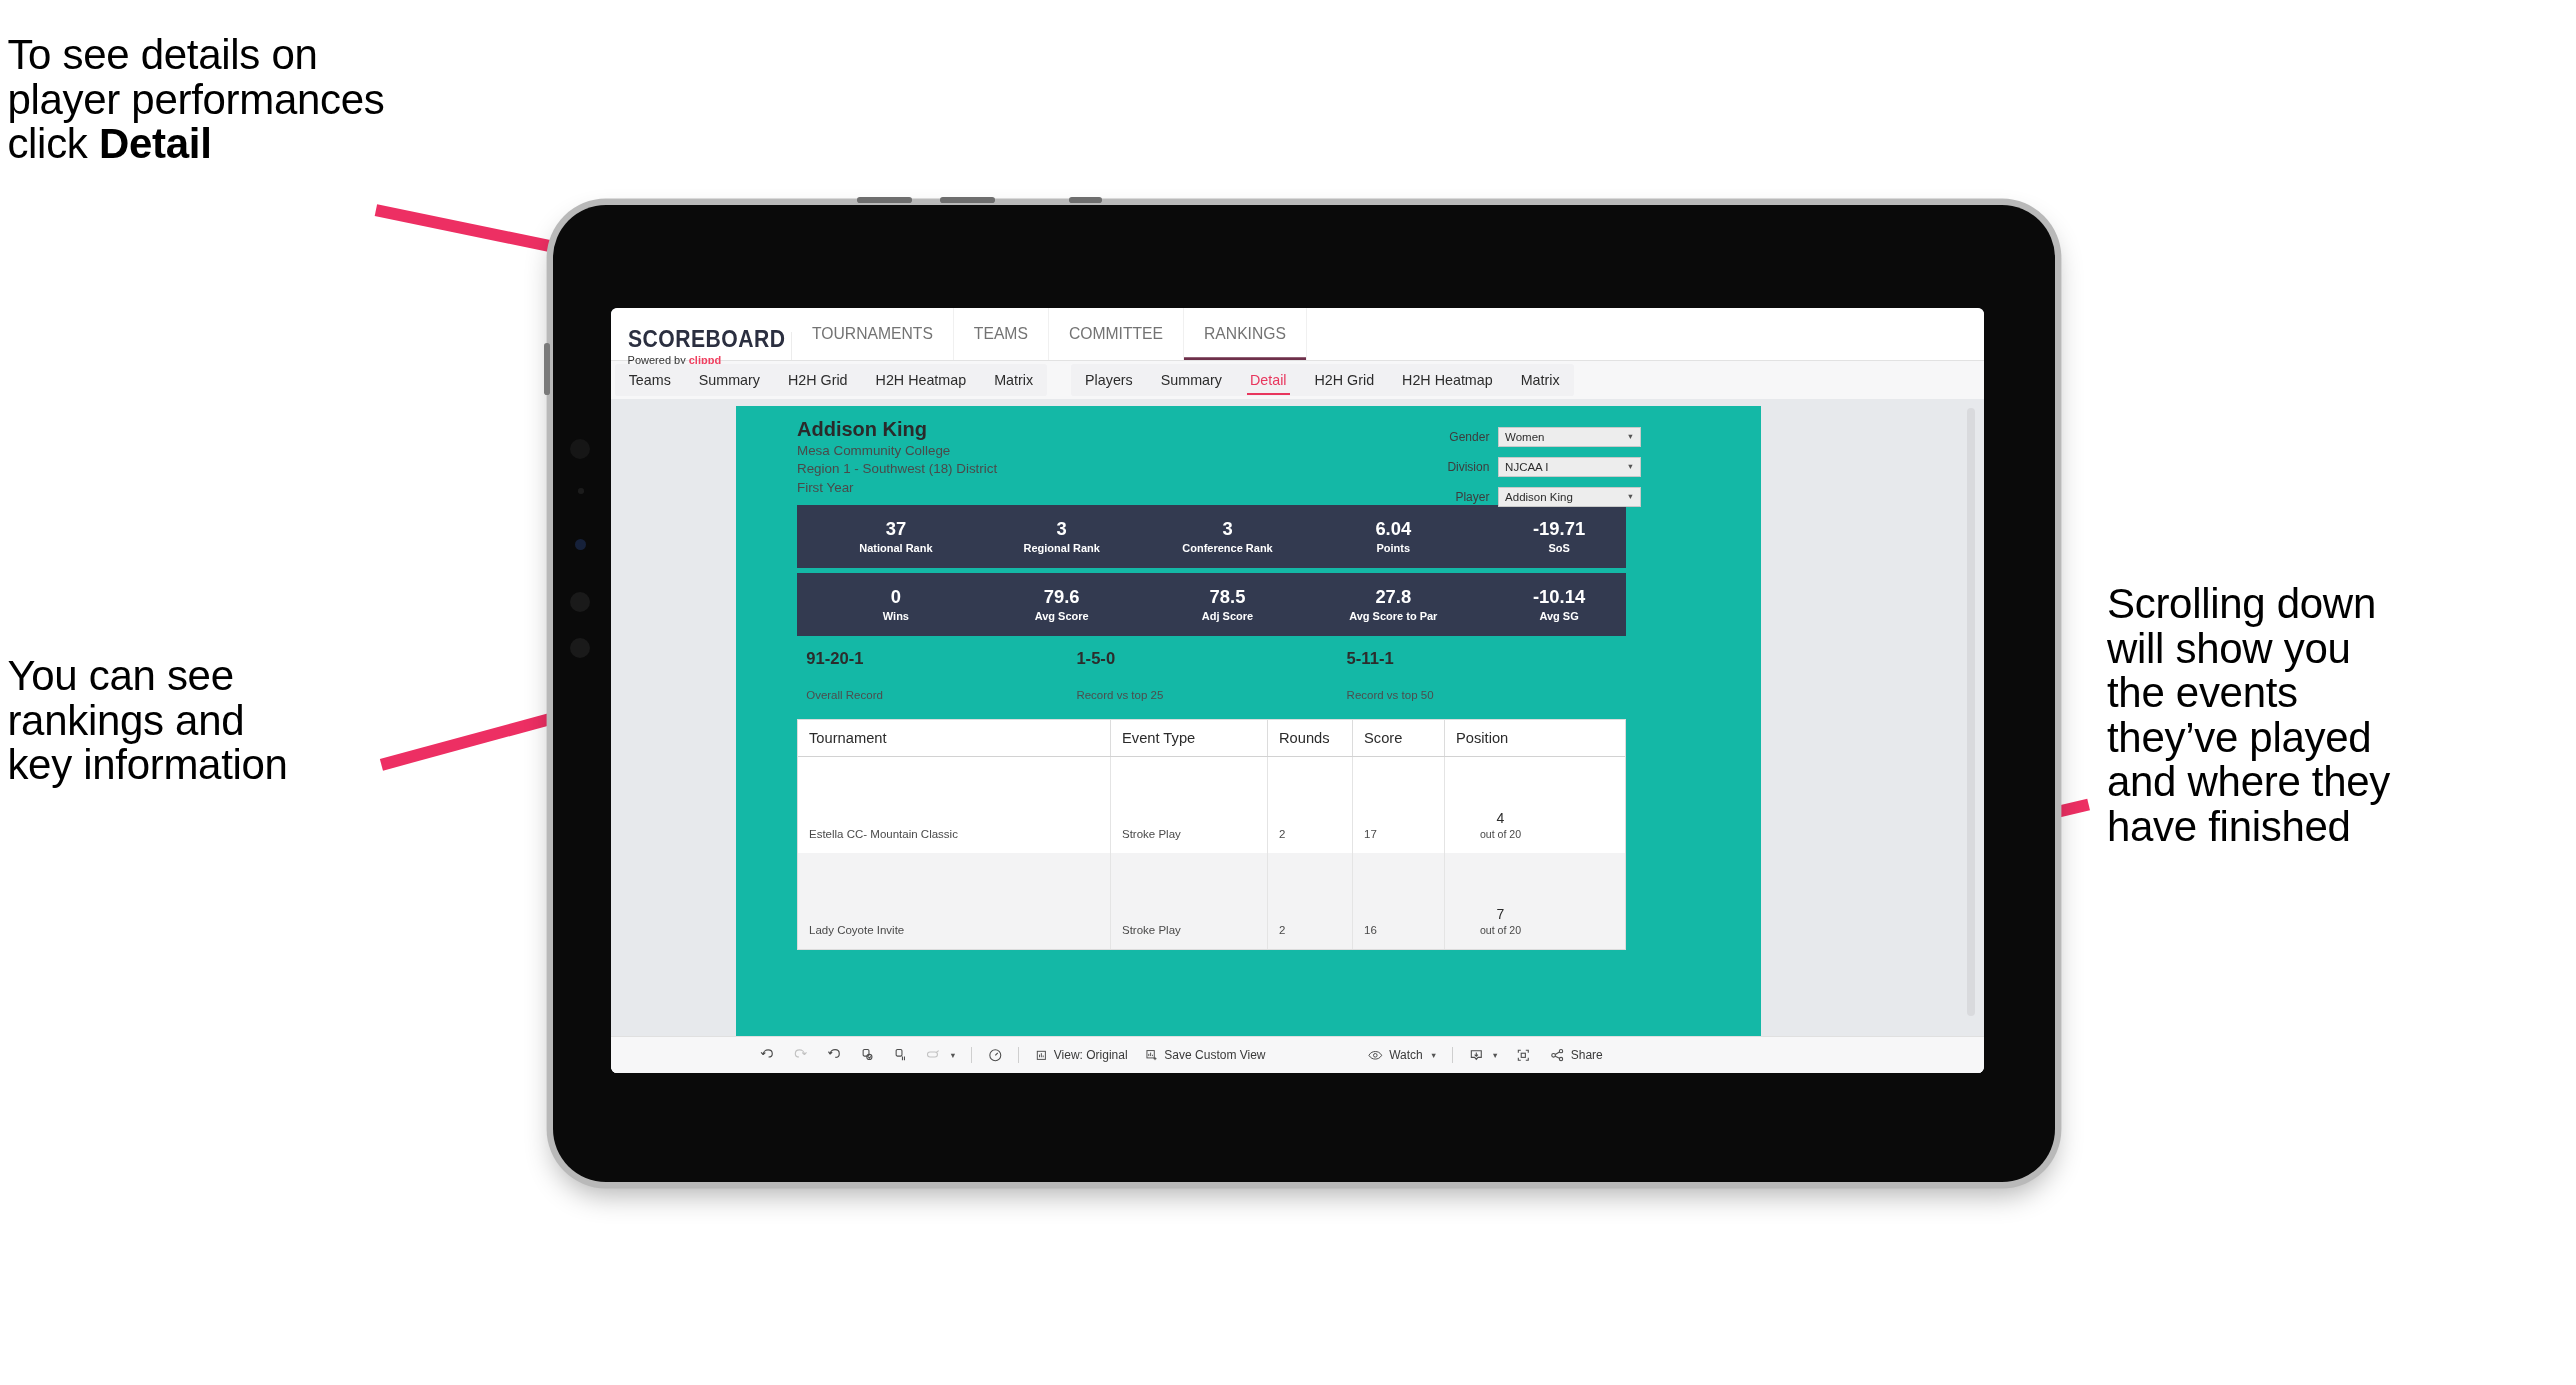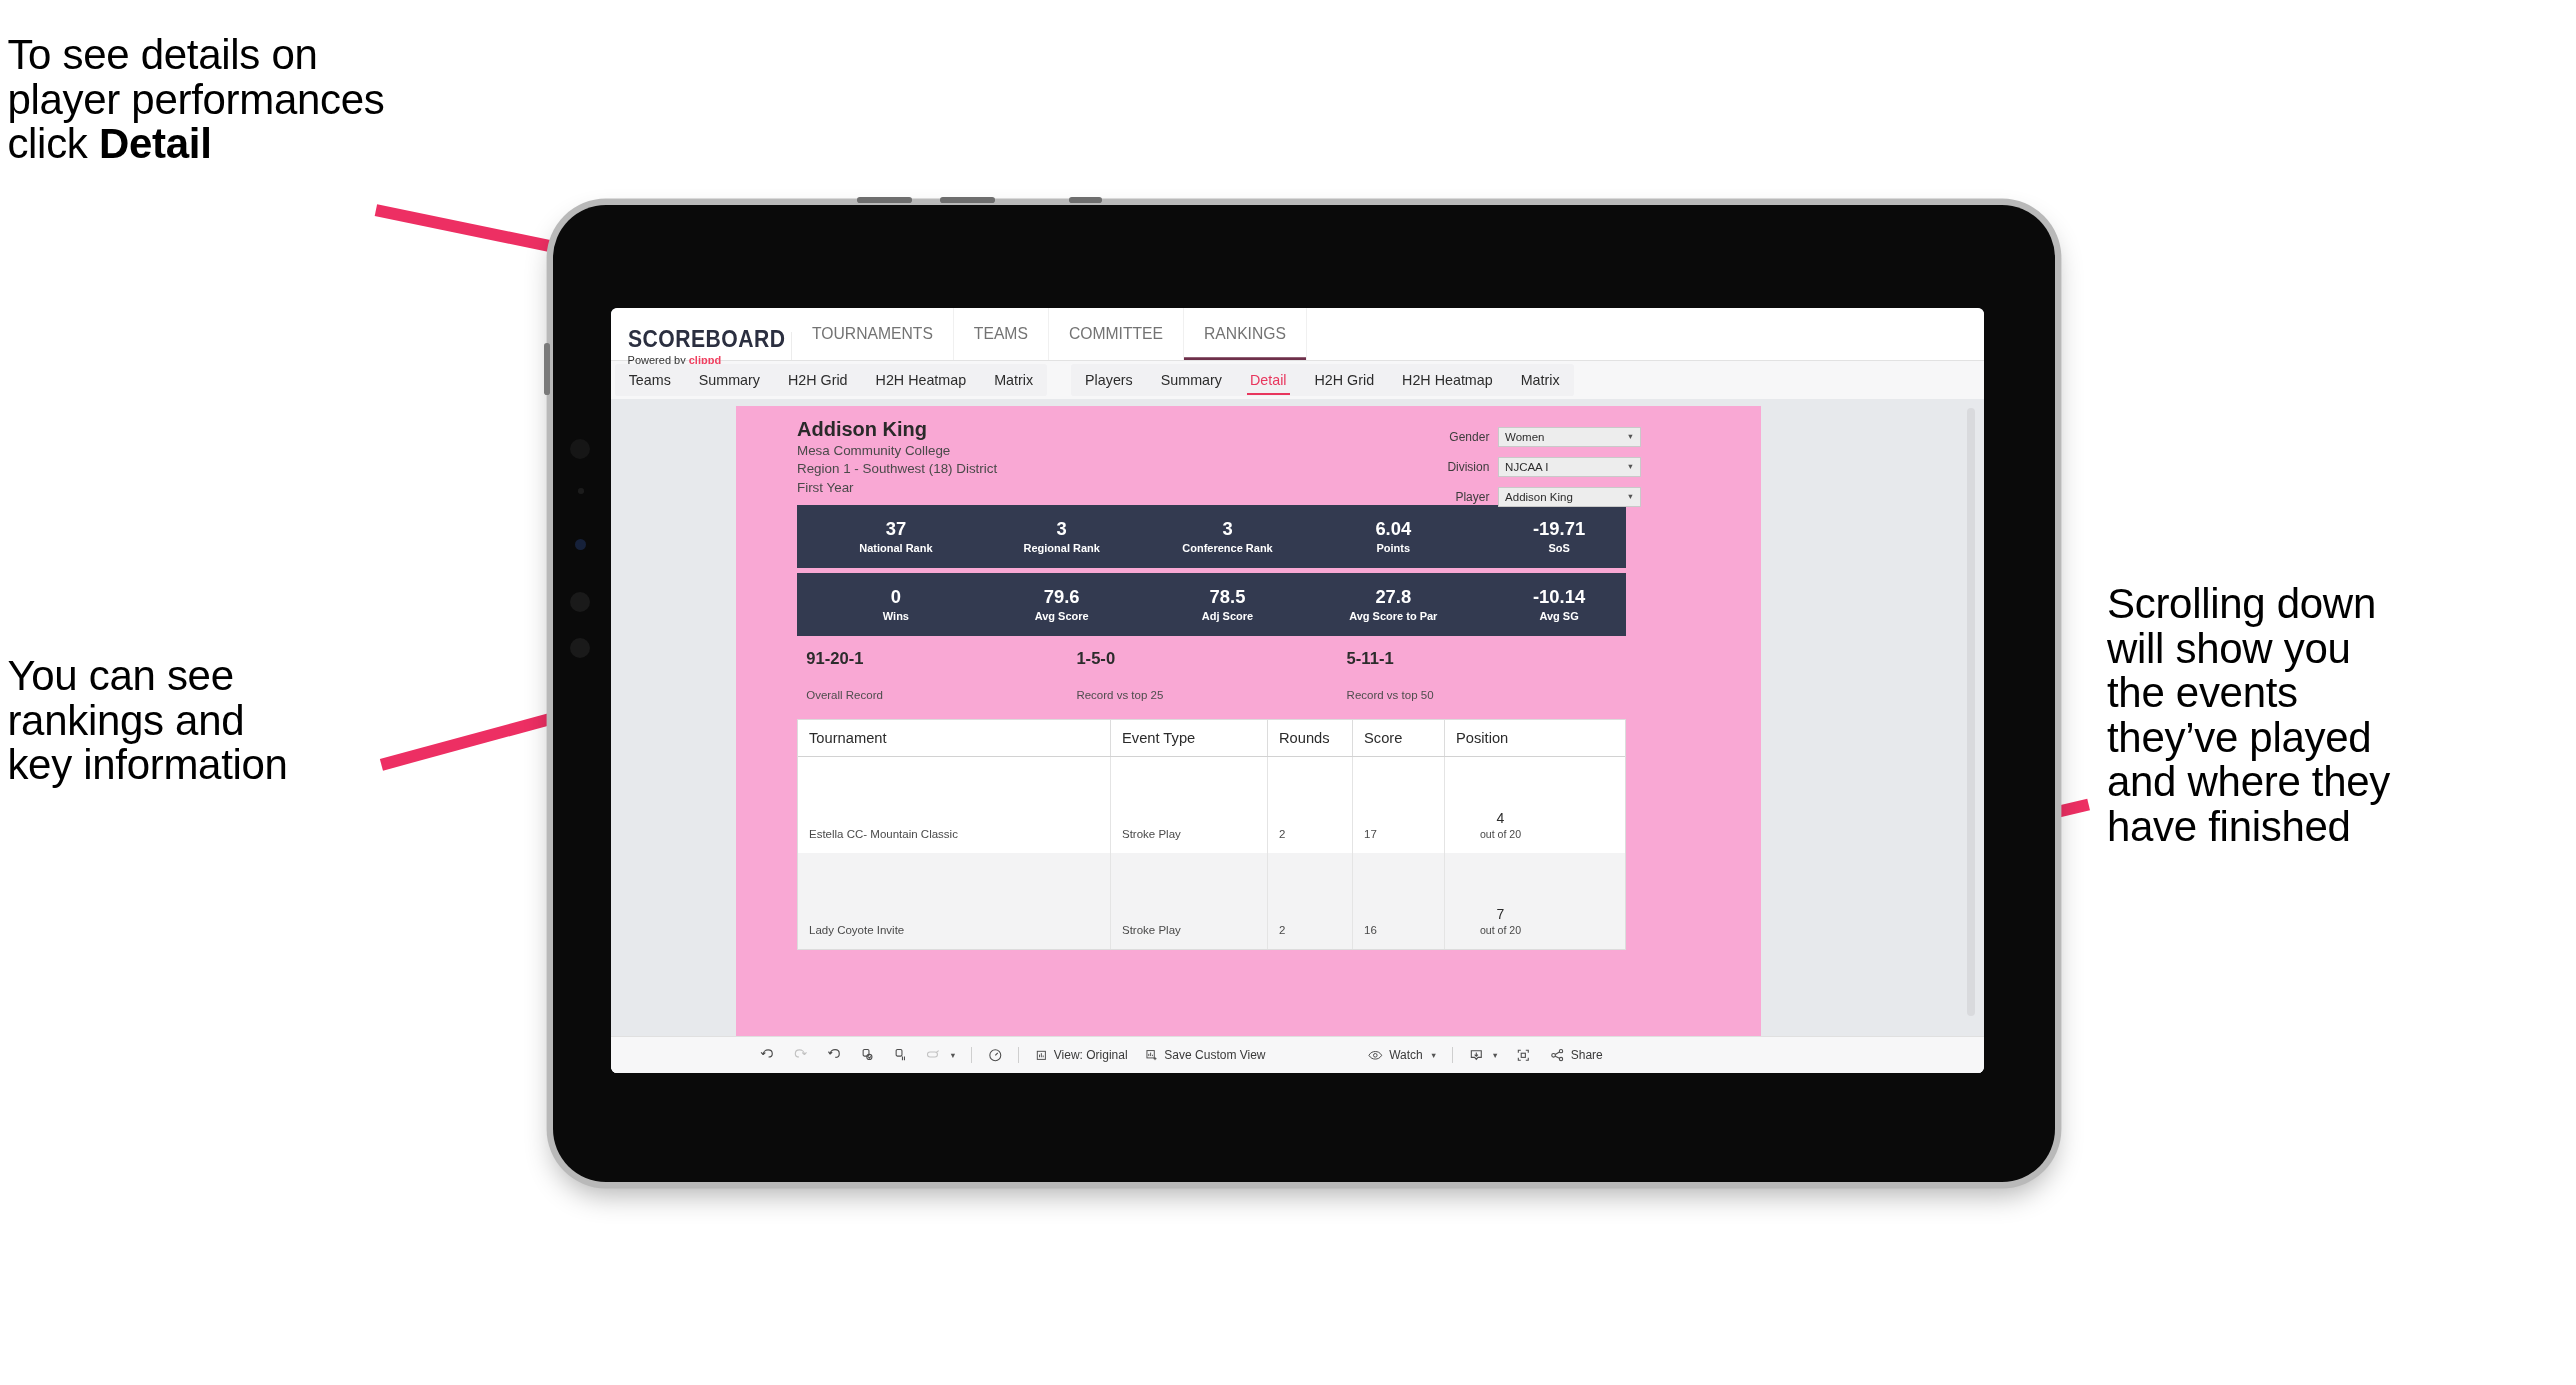--- a/index.html
+++ b/index.html
@@ -62,21 +62,21 @@
             border-bottom:0.9px solid #e2e2e2;padding-left:3.7px;box-sizing:border-box;}
   .tabgroup{display:flex;align-items:stretch;background:#f1f1f3;margin:2.8px 0;border-radius:2.8px;}
   .tab{display:flex;align-items:center;padding:0 14px;font-size:14.3px;color:#2c2c2c;
        white-space:nowrap;position:relative;}
   .tab.sel{color:#e8365d;font-weight:normal;}
   .tab.sel::after{content:"";position:absolute;left:11px;right:11px;bottom:0.9px;height:2.3px;background:#e8365d;}
   .tabgap{width:24px;}
 
   
   #canvas{position:absolute;left:0;top:91px;right:0;bottom:0;background:#e7e9ec;}
-  #sheet{position:absolute;left:125px;top:7.4px;width:1025px;bottom:0;background:#f9a8d4;}
+  #sheet{position:absolute;left:125px;top:7.4px;width:1025px;bottom:0;background:#14b8a6;}
   #inner{position:absolute;left:61px;top:11px;width:829px;}
 
   .ptitle{font-size:20px;font-weight:bold;color:#2a2a2a;line-height:1.22;}
   .pline{font-size:13.4px;color:#4a4a4a;line-height:1.39;}
 
   #selectors{position:absolute;right:-14.7px;top:9.2px;width:230px;}
   .selrow{display:flex;align-items:center;justify-content:flex-end;margin-bottom:10px;}
   .sellab{font-size:12px;color:#3d3d3d;margin-right:8.3px;}
   .selbox{width:143px;height:20px;background:#ededed;border:0.9px solid #c9c9c9;
           display:flex;align-items:center;justify-content:space-between;

